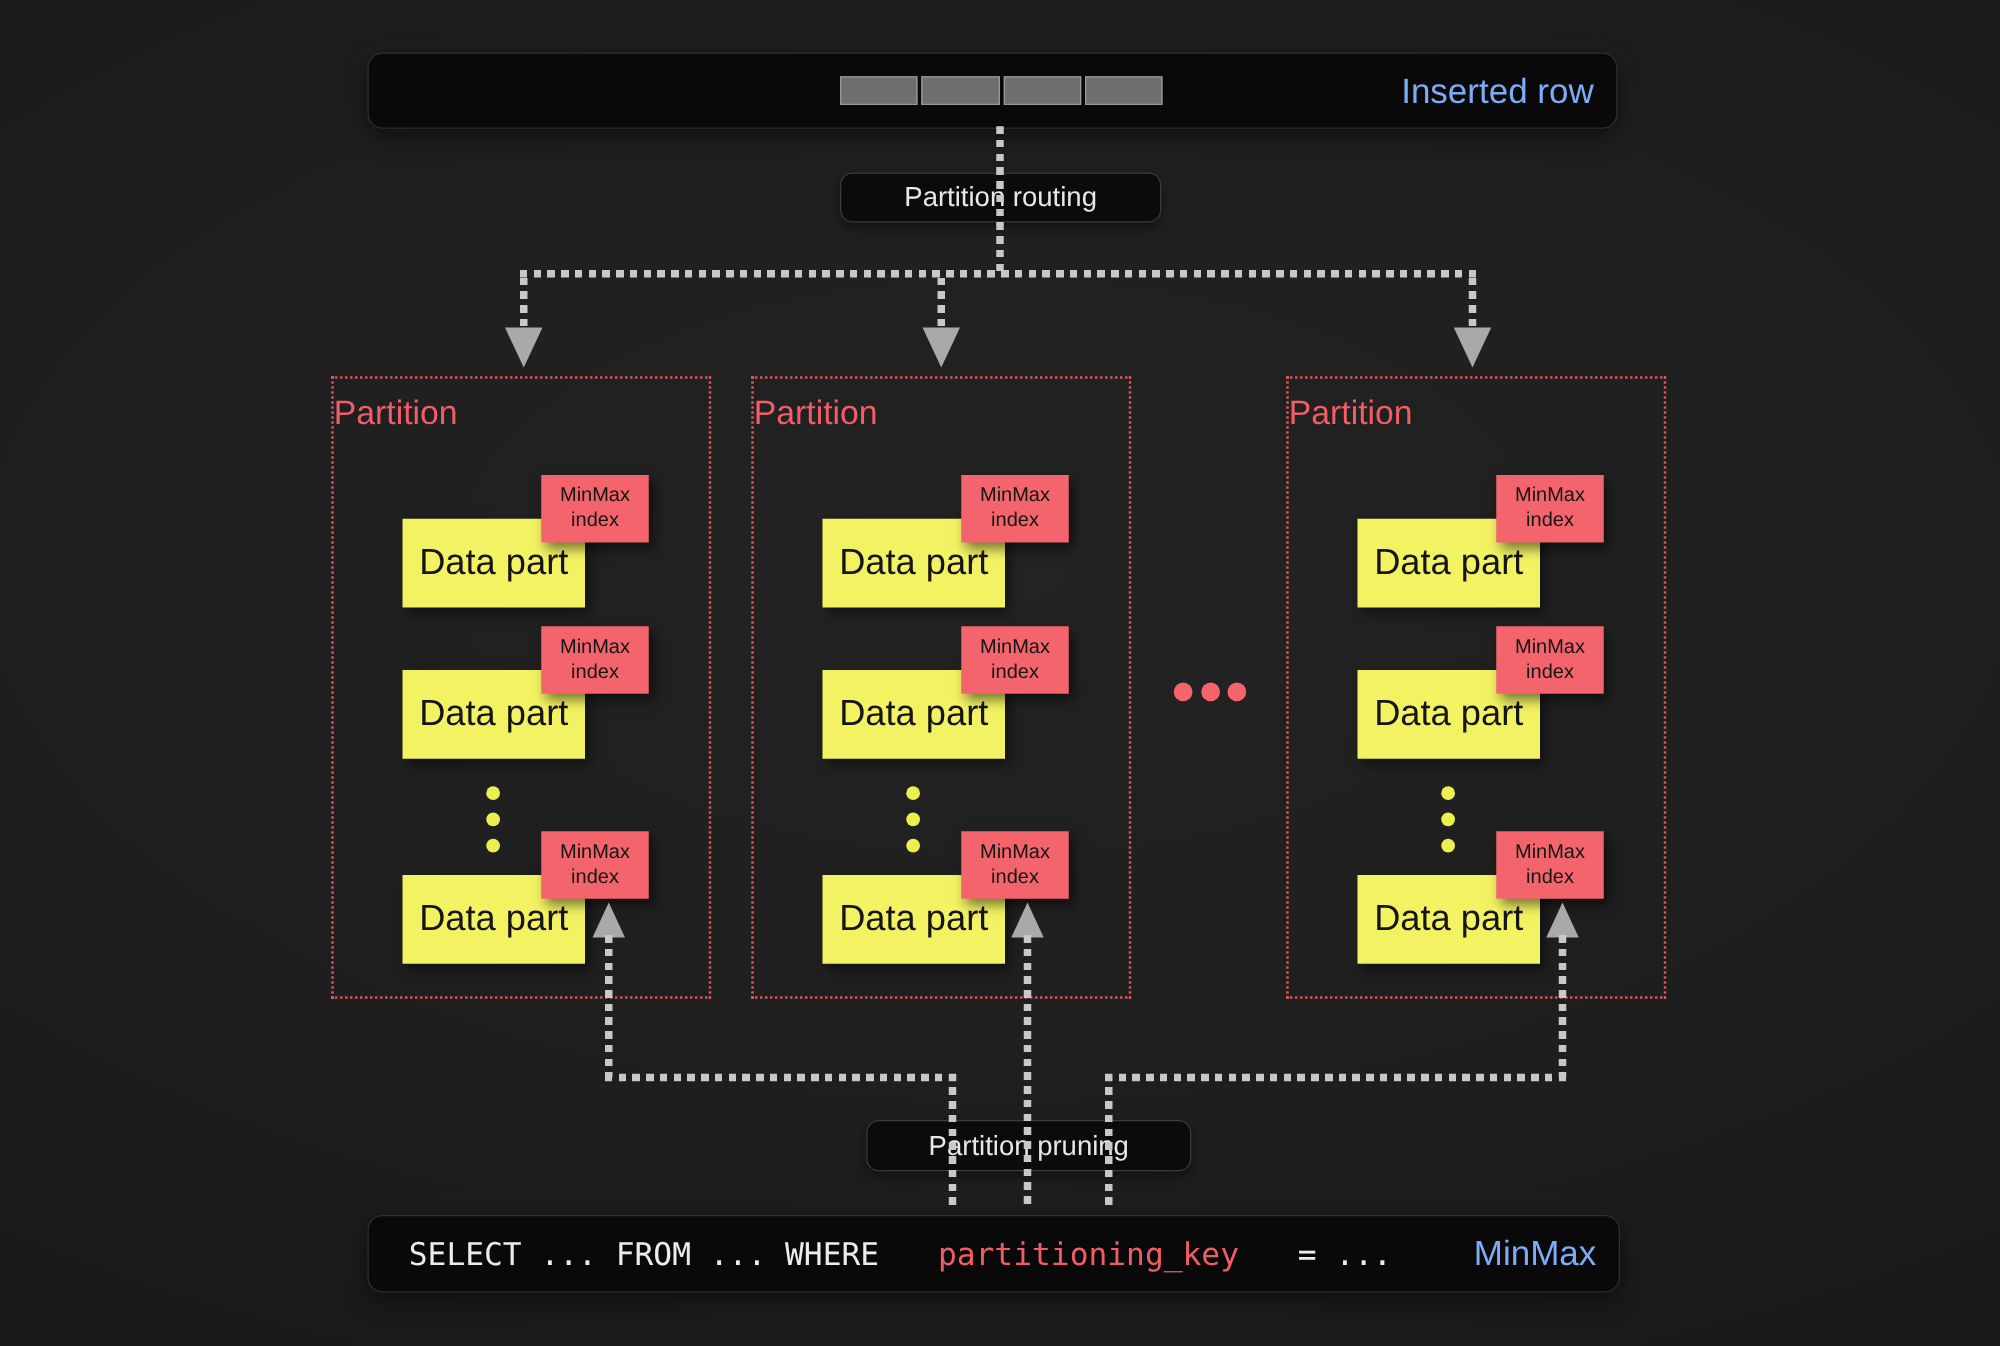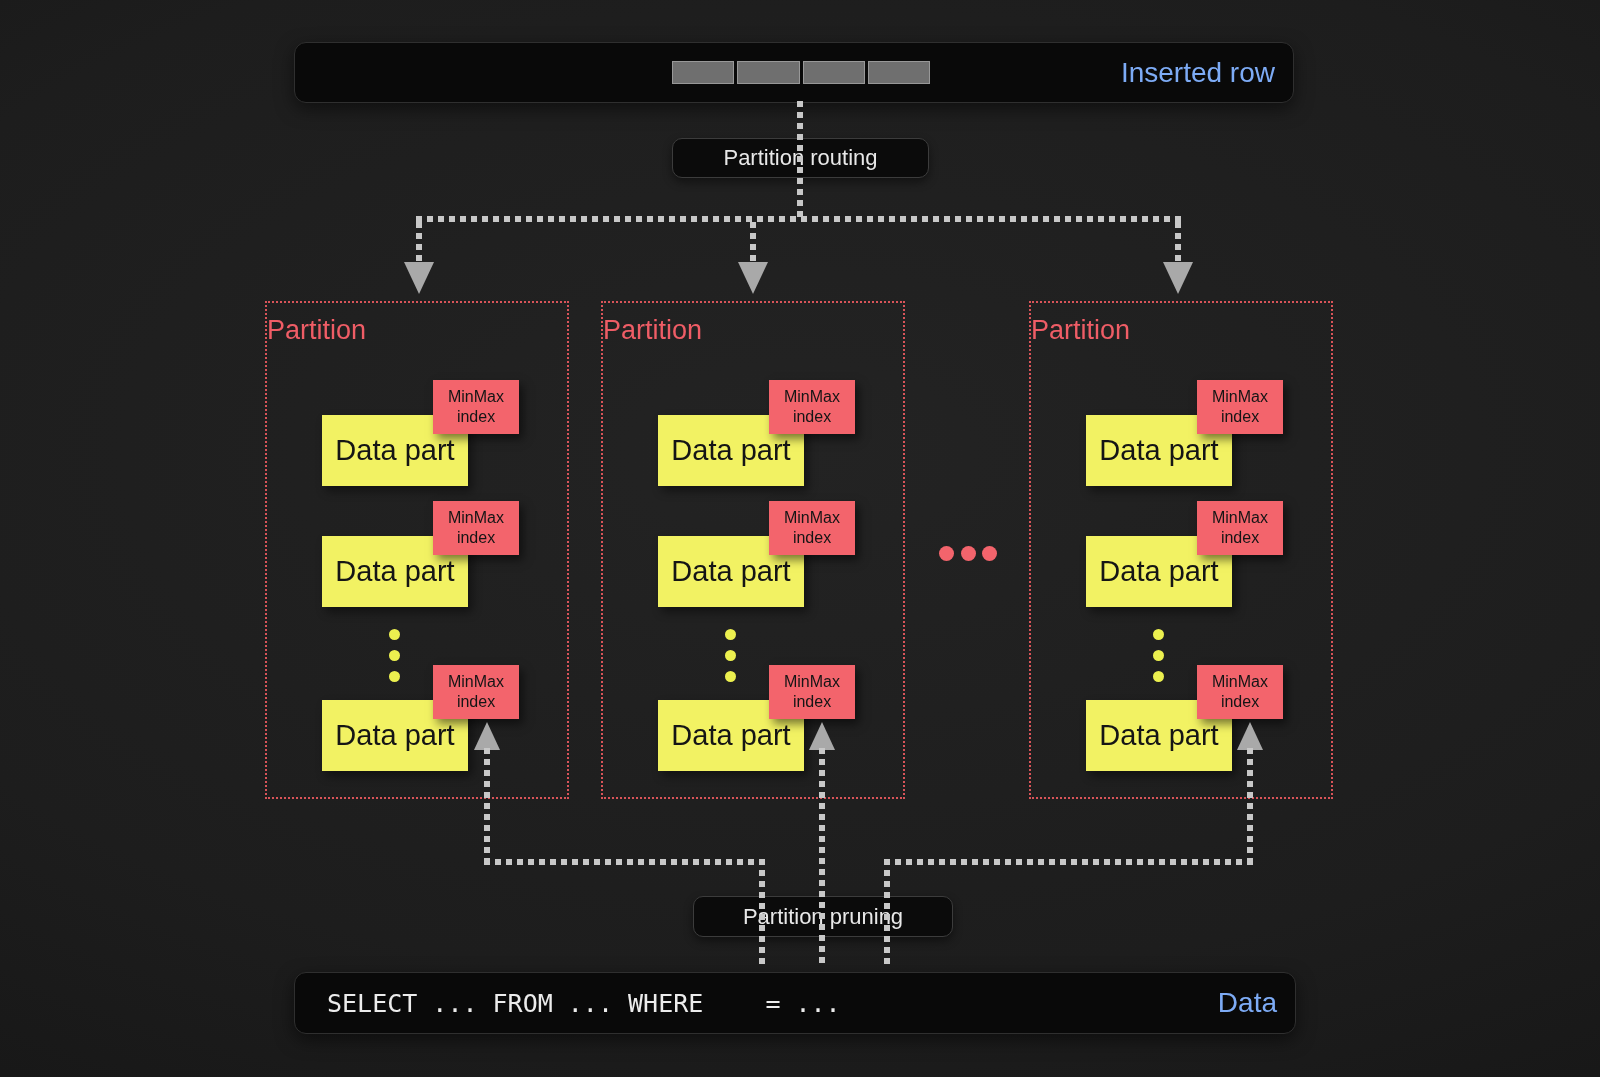--- a/index.html
+++ b/index.html
@@ -126,17 +126,17 @@
   <div class="vline" style="left:819px;top:748px;height:216px;"></div>
   <div class="vline" style="left:1247px;top:748px;height:114px;"></div>
   <div class="hline" style="left:484px;top:859px;width:285px;"></div>
   <div class="hline" style="left:884px;top:859px;width:370px;"></div>
   <div class="vline" style="left:759px;top:859px;height:105px;"></div>
   <div class="vline" style="left:884px;top:859px;height:105px;"></div>
 
   <div class="pill" style="left:693px;top:896px;width:258px;height:39px;">Partition pruning</div>
 
   <div class="panel" style="left:294px;top:972px;width:1000px;height:60px;">
-    <div class="query-text"><span>SELECT ... FROM ... WHERE </span><span> = ...</span></div>
-    <div class="panel-label-right">Data</div>
+    <div class="query-text"><span>SELECT ... FROM ... WHERE </span><span class="kw">partitioning_key</span><span> = ...</span></div>
+    <div class="panel-label-right">MinMax</div>
   </div>
 
 </div>
 
 </body></html>

